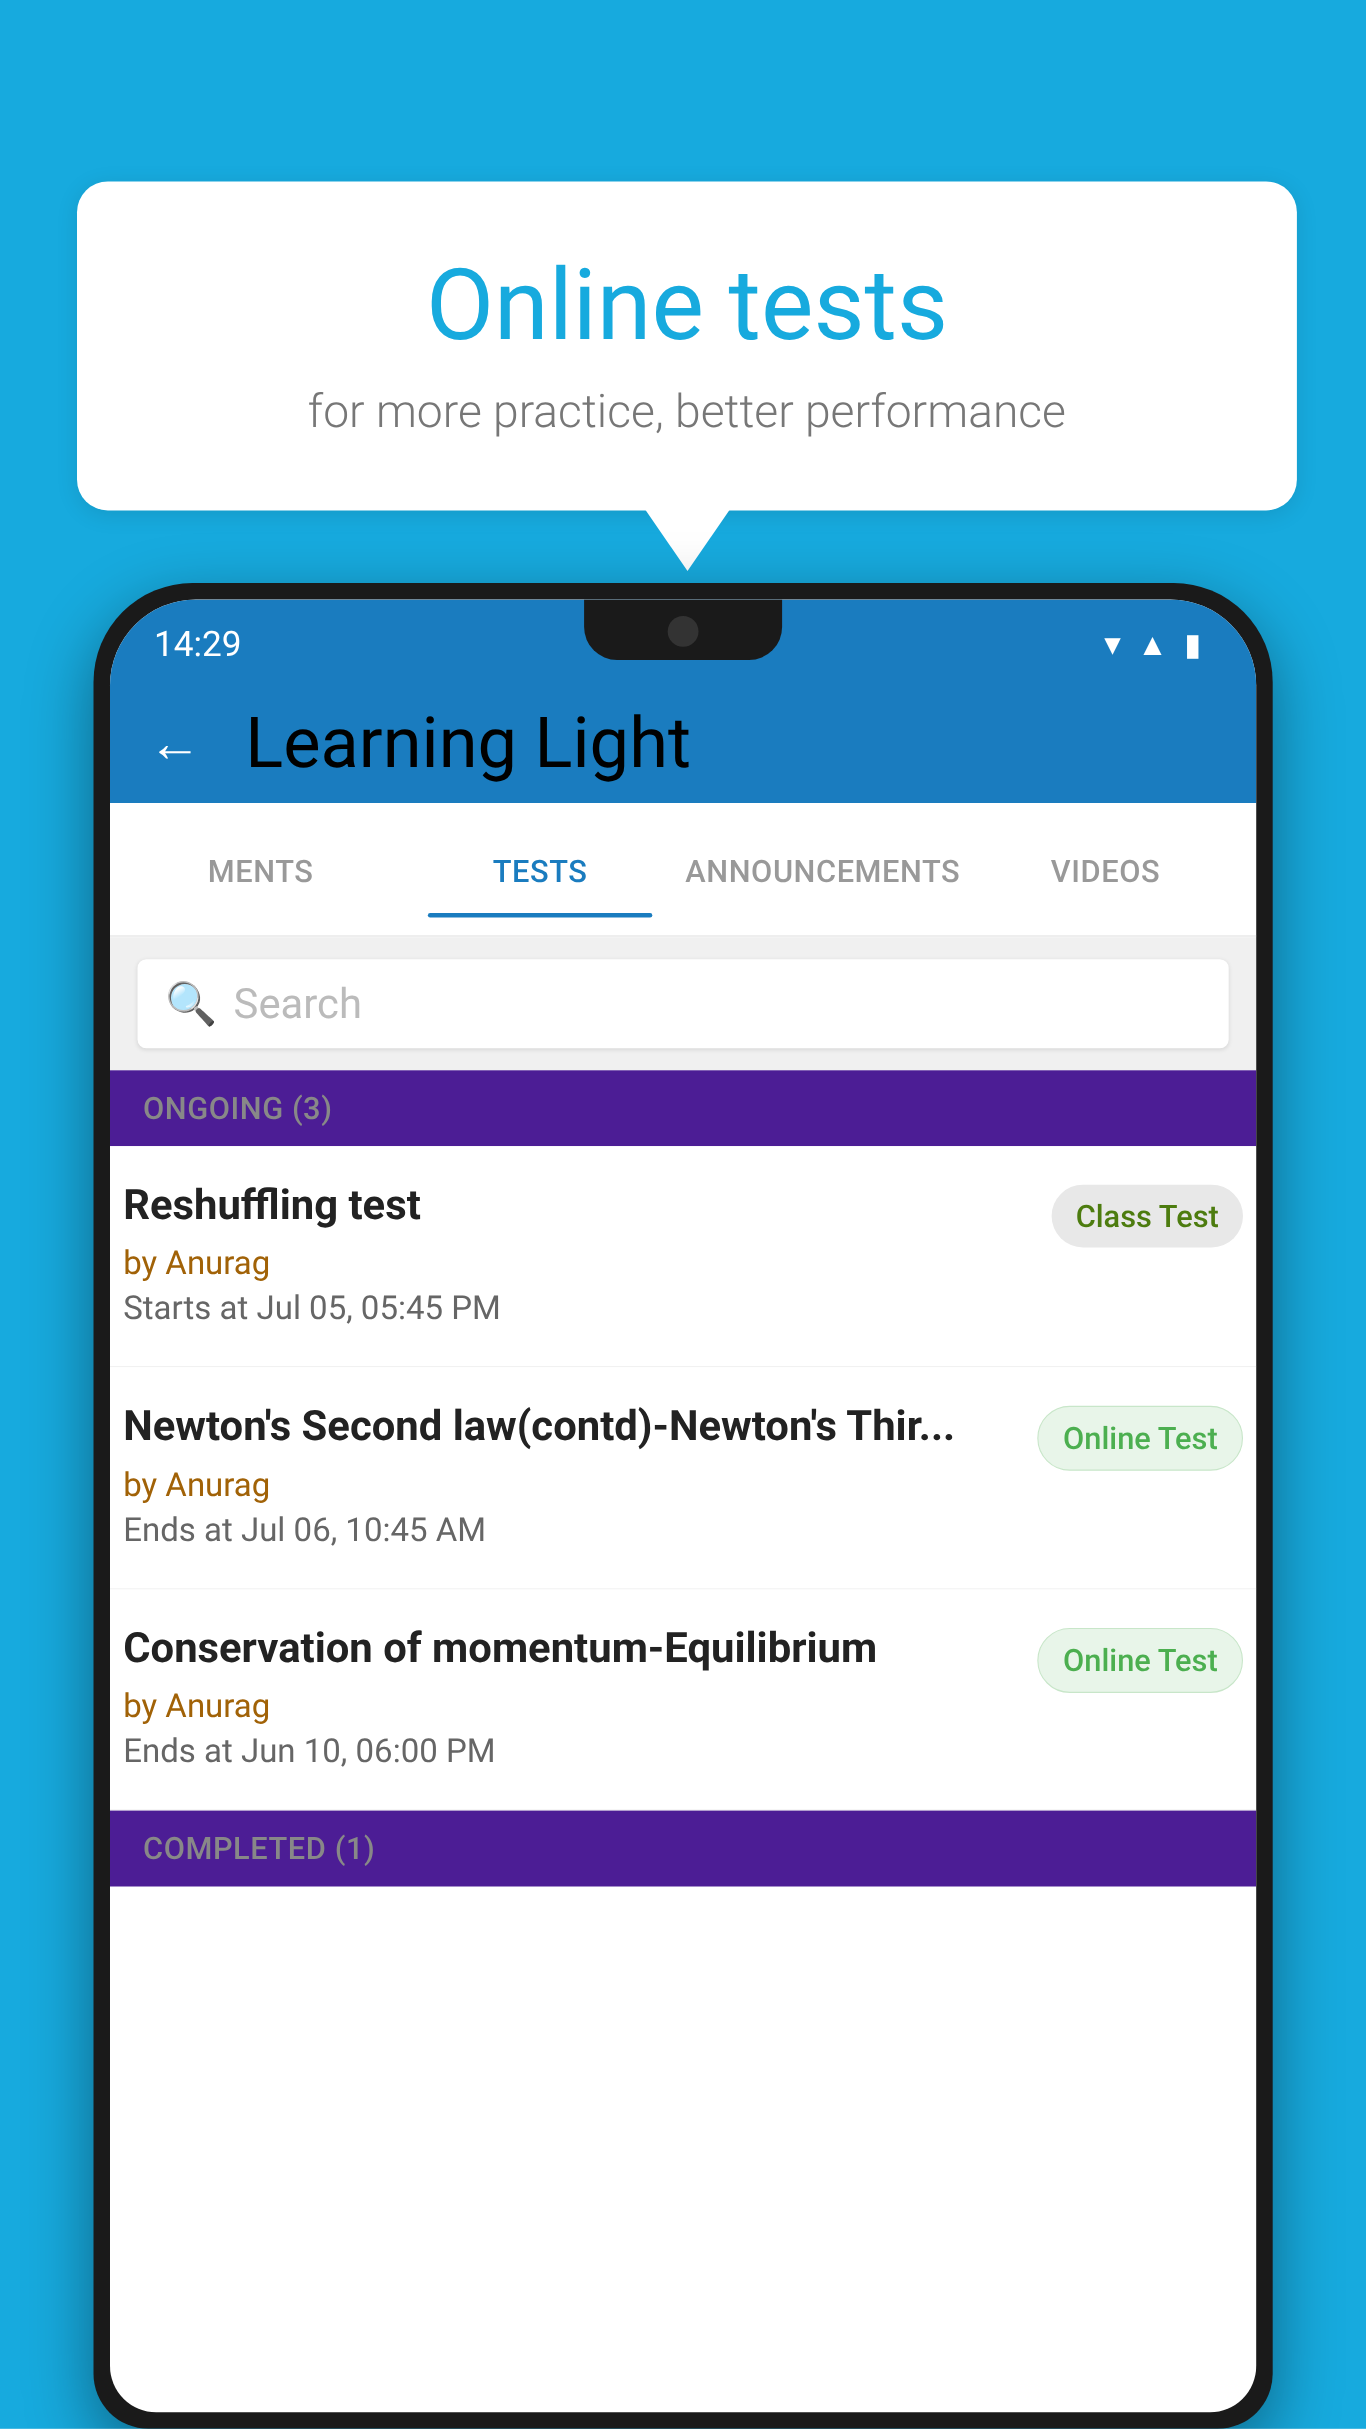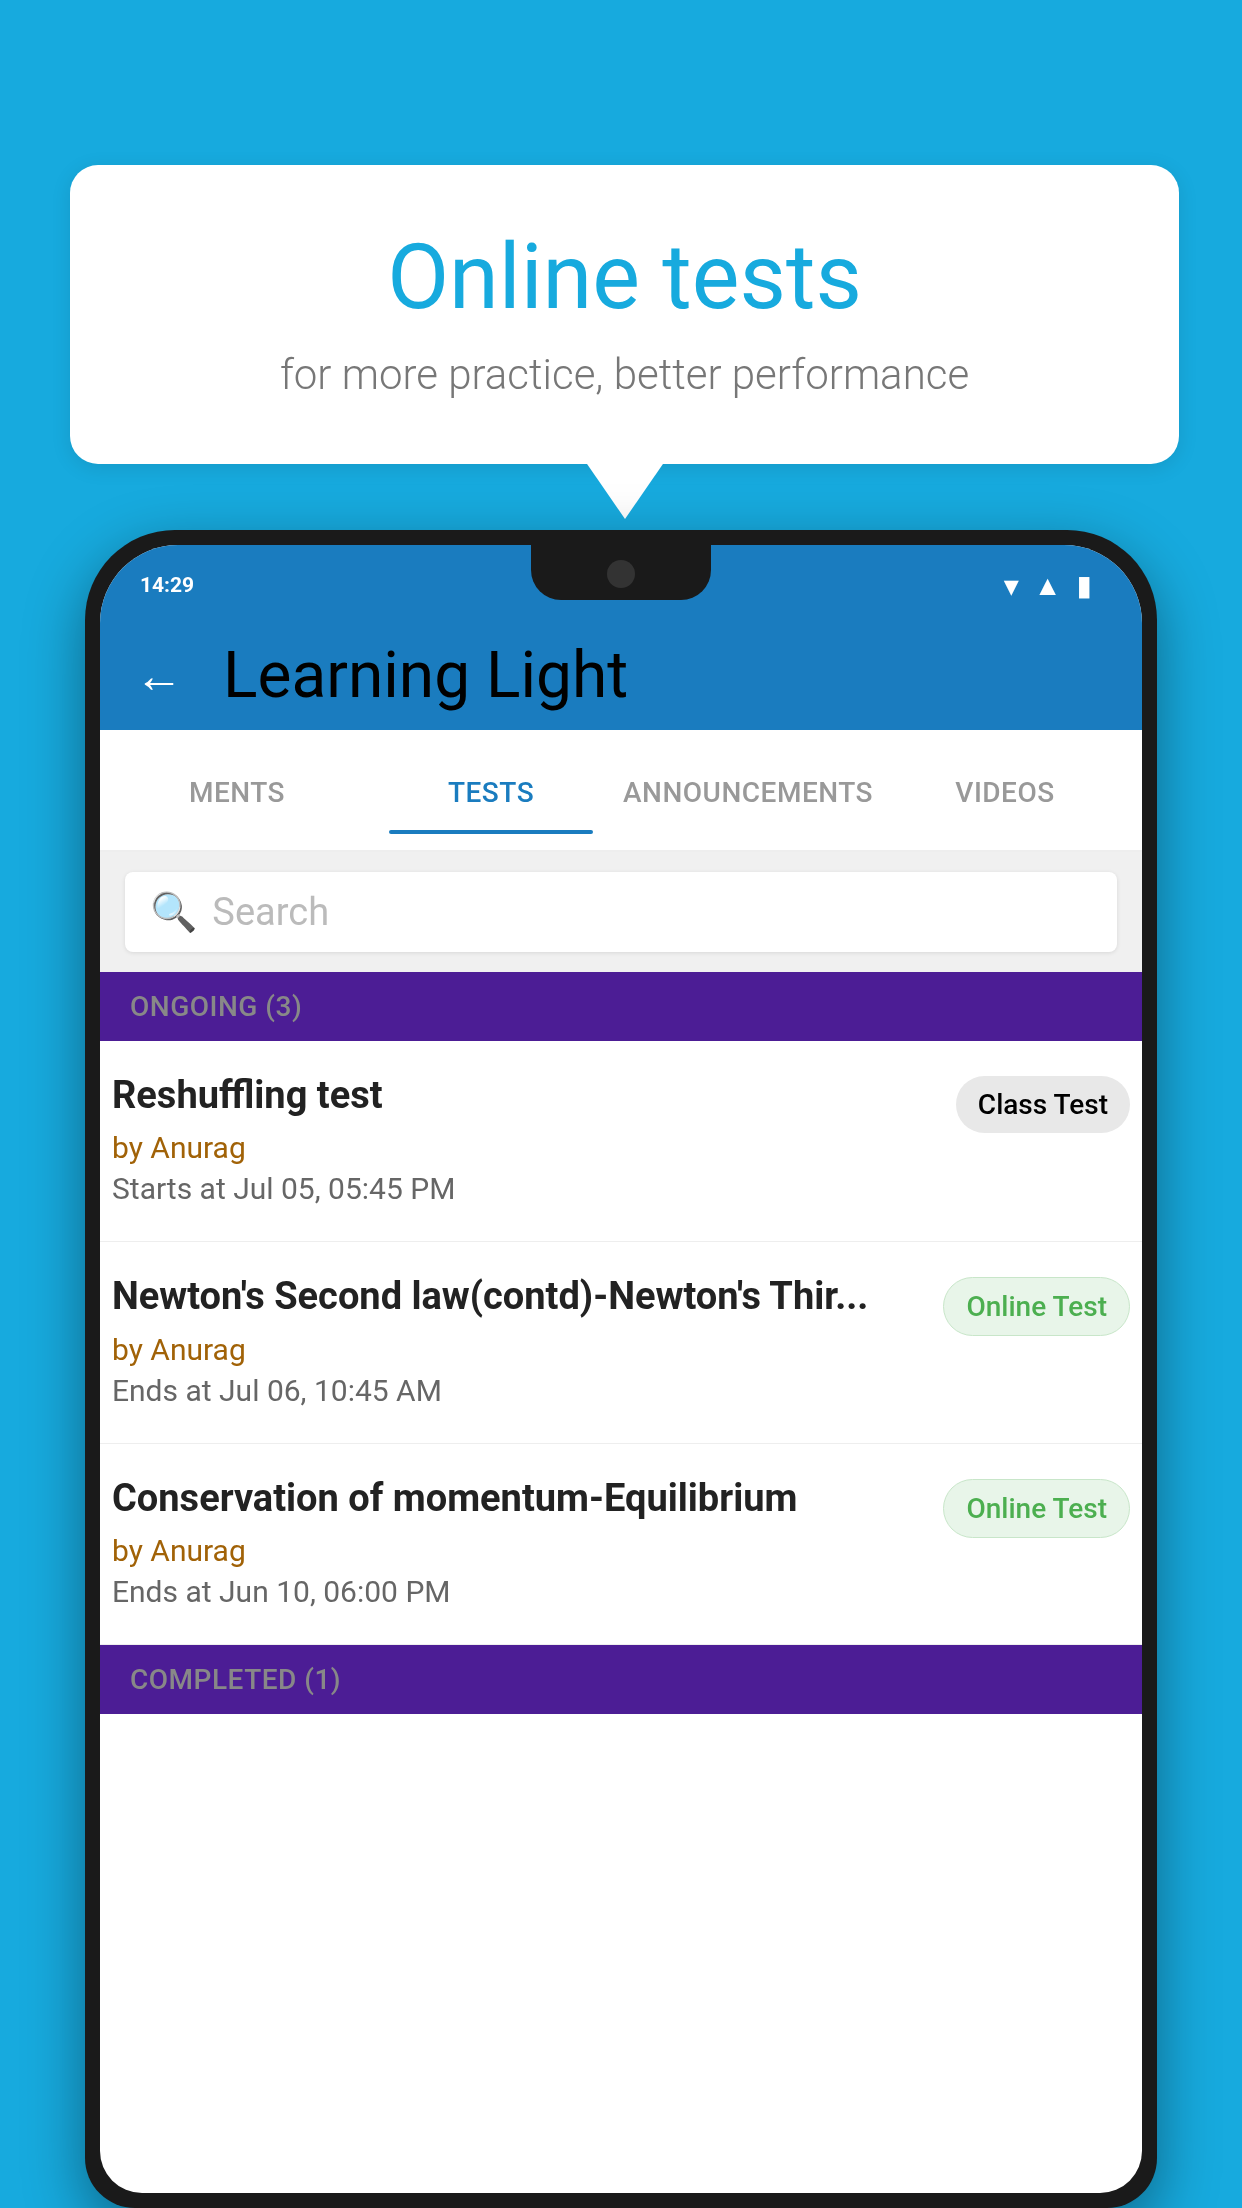--- a/index.html
+++ b/index.html
@@ -101,22 +101,22 @@
       background: #1a7cbf;
       height: 75px;
       display: flex;
       align-items: center;
       justify-content: space-between;
       padding: 0 50px 0 40px;
       padding-top: 5px;
     }
     .status-time {
       color: white;
-      font-size: 21px;
-      font-weight: 700;
+      font-size: 32px;
+      font-weight: 400;
     }
     .status-icons {
       display: flex;
       align-items: center;
       gap: 15px;
     }
     .status-icon {
       color: white;
       font-size: 28px;
     }
@@ -244,21 +244,21 @@
       padding: 12px 22px;
       border-radius: 30px;
       font-size: 28px;
       font-weight: 500;
       white-space: nowrap;
       margin-top: 5px;
       flex-shrink: 0;
     }
     .badge-class {
       background: #e8e8e8;
-      color: #000000;
+      color: #4d7c0f;
     }
     .badge-online {
       background: #e8f5e9;
       color: #4caf50;
       border: 1px solid #c8e6c9;
     }
   </style>
 </head>
 <body>
 

